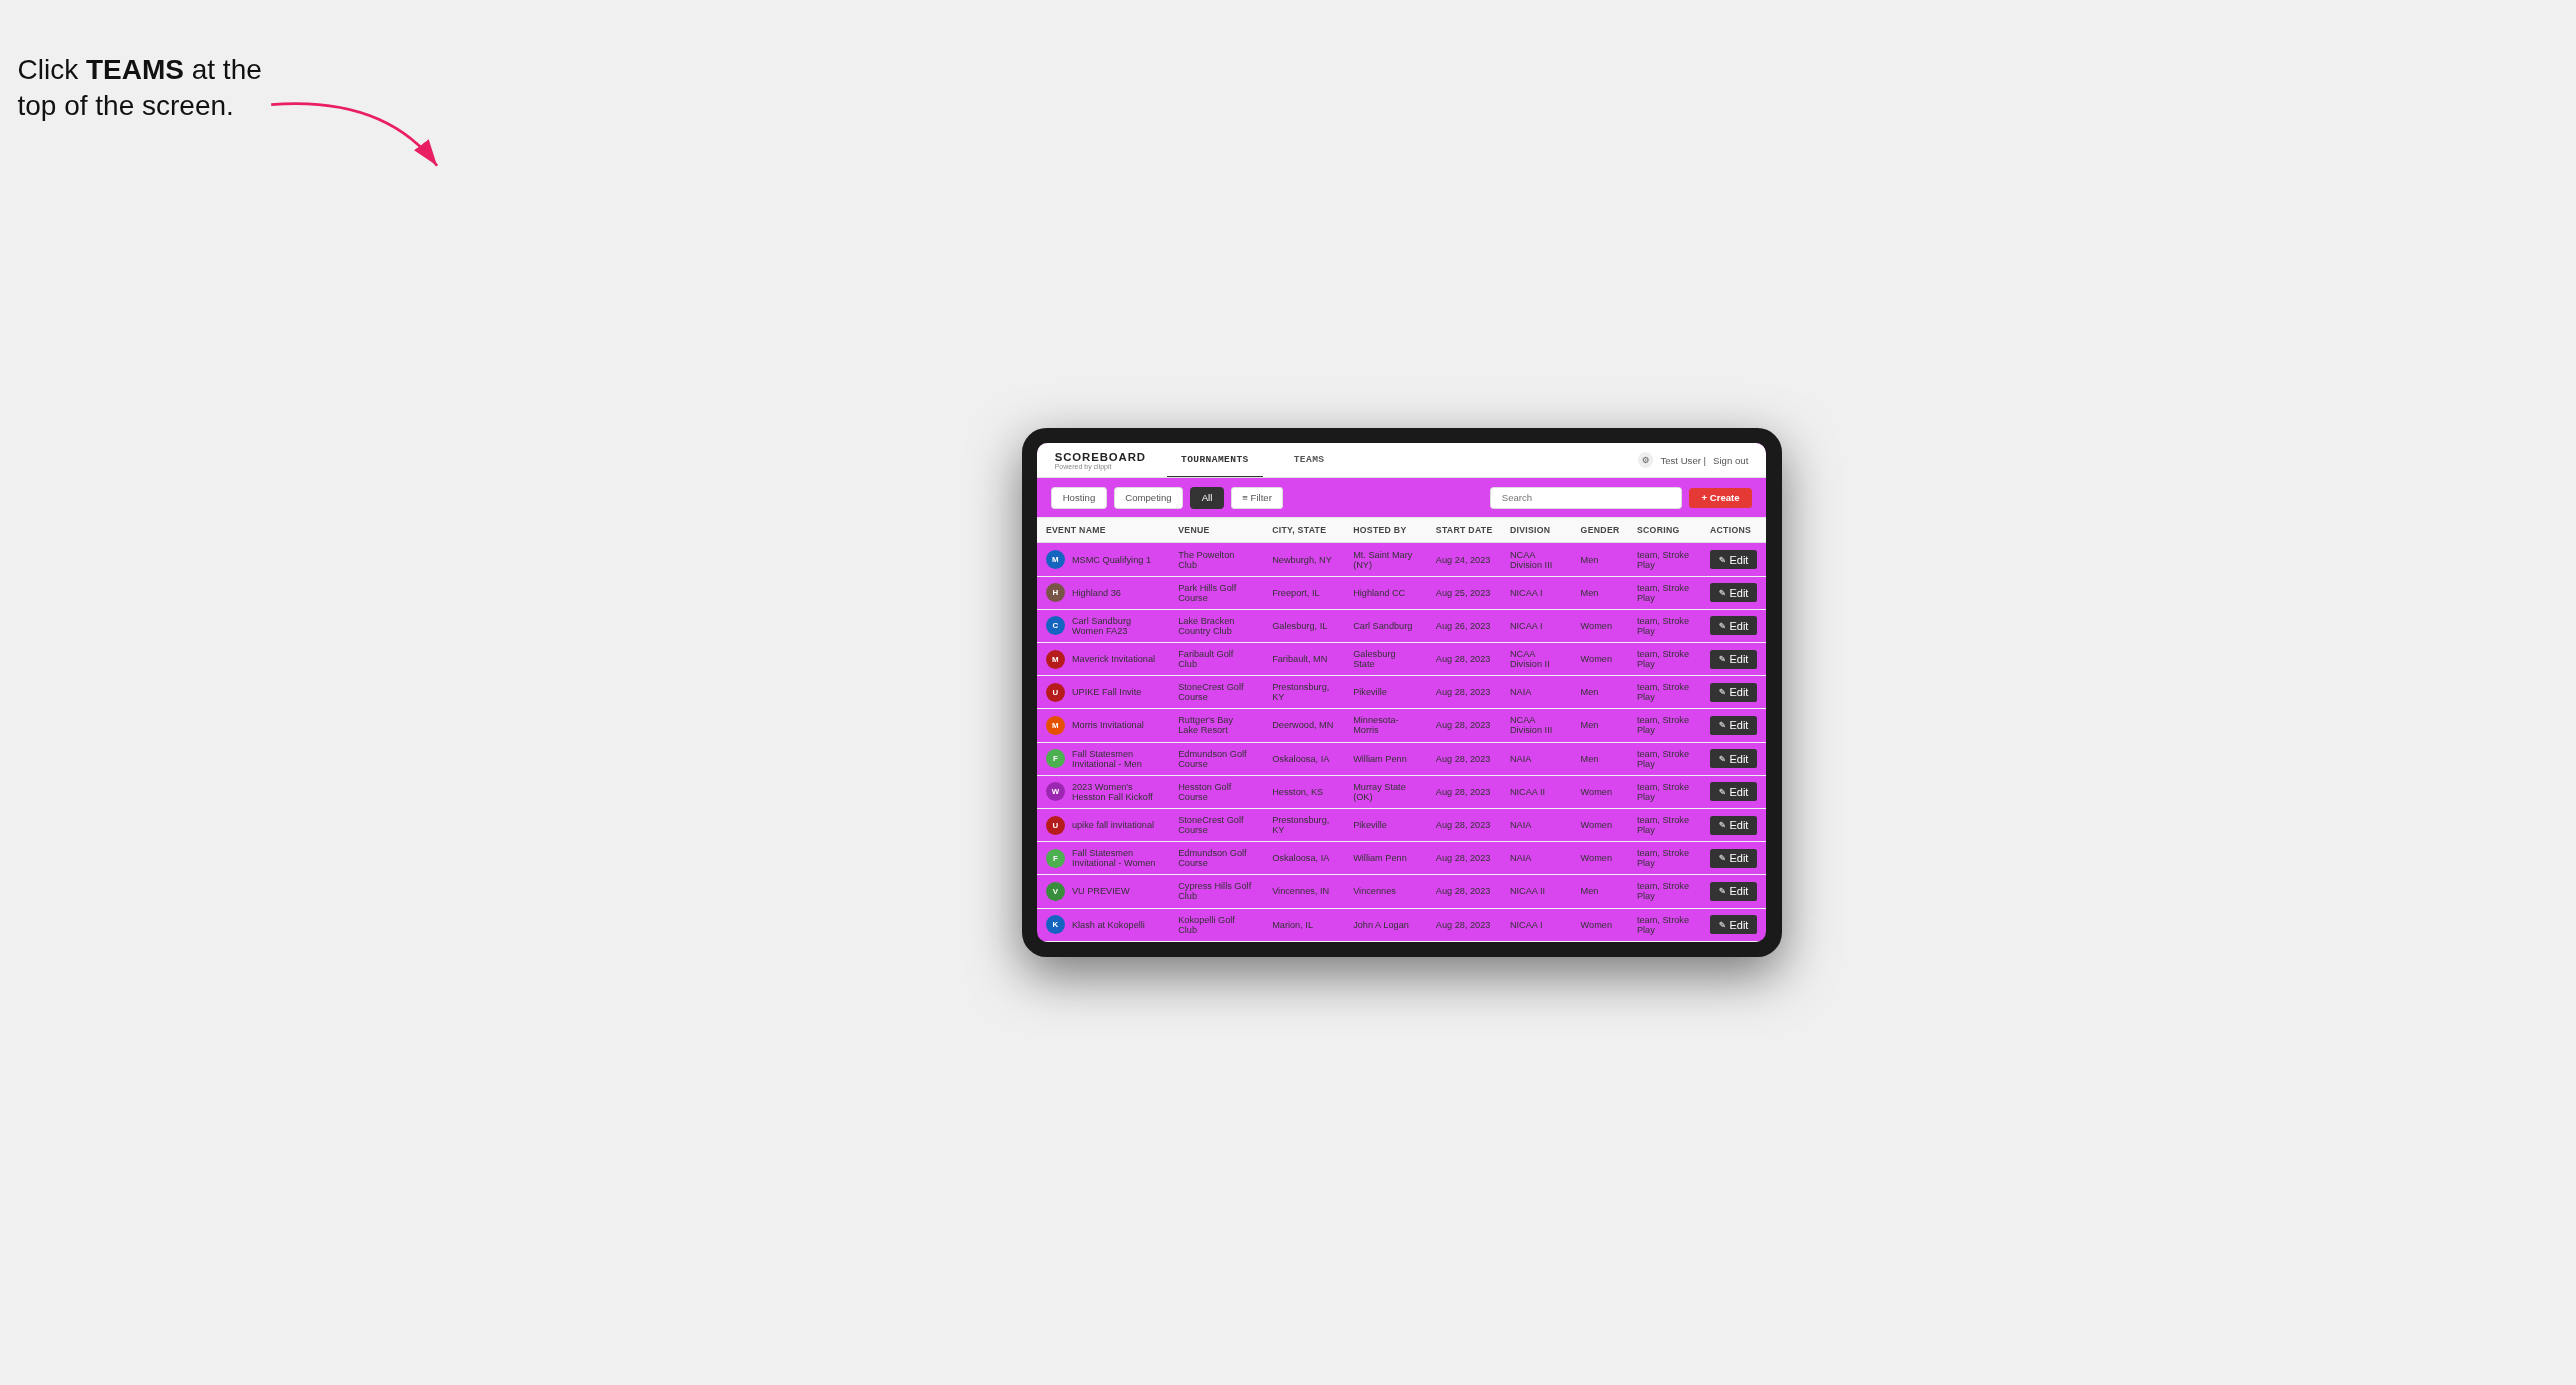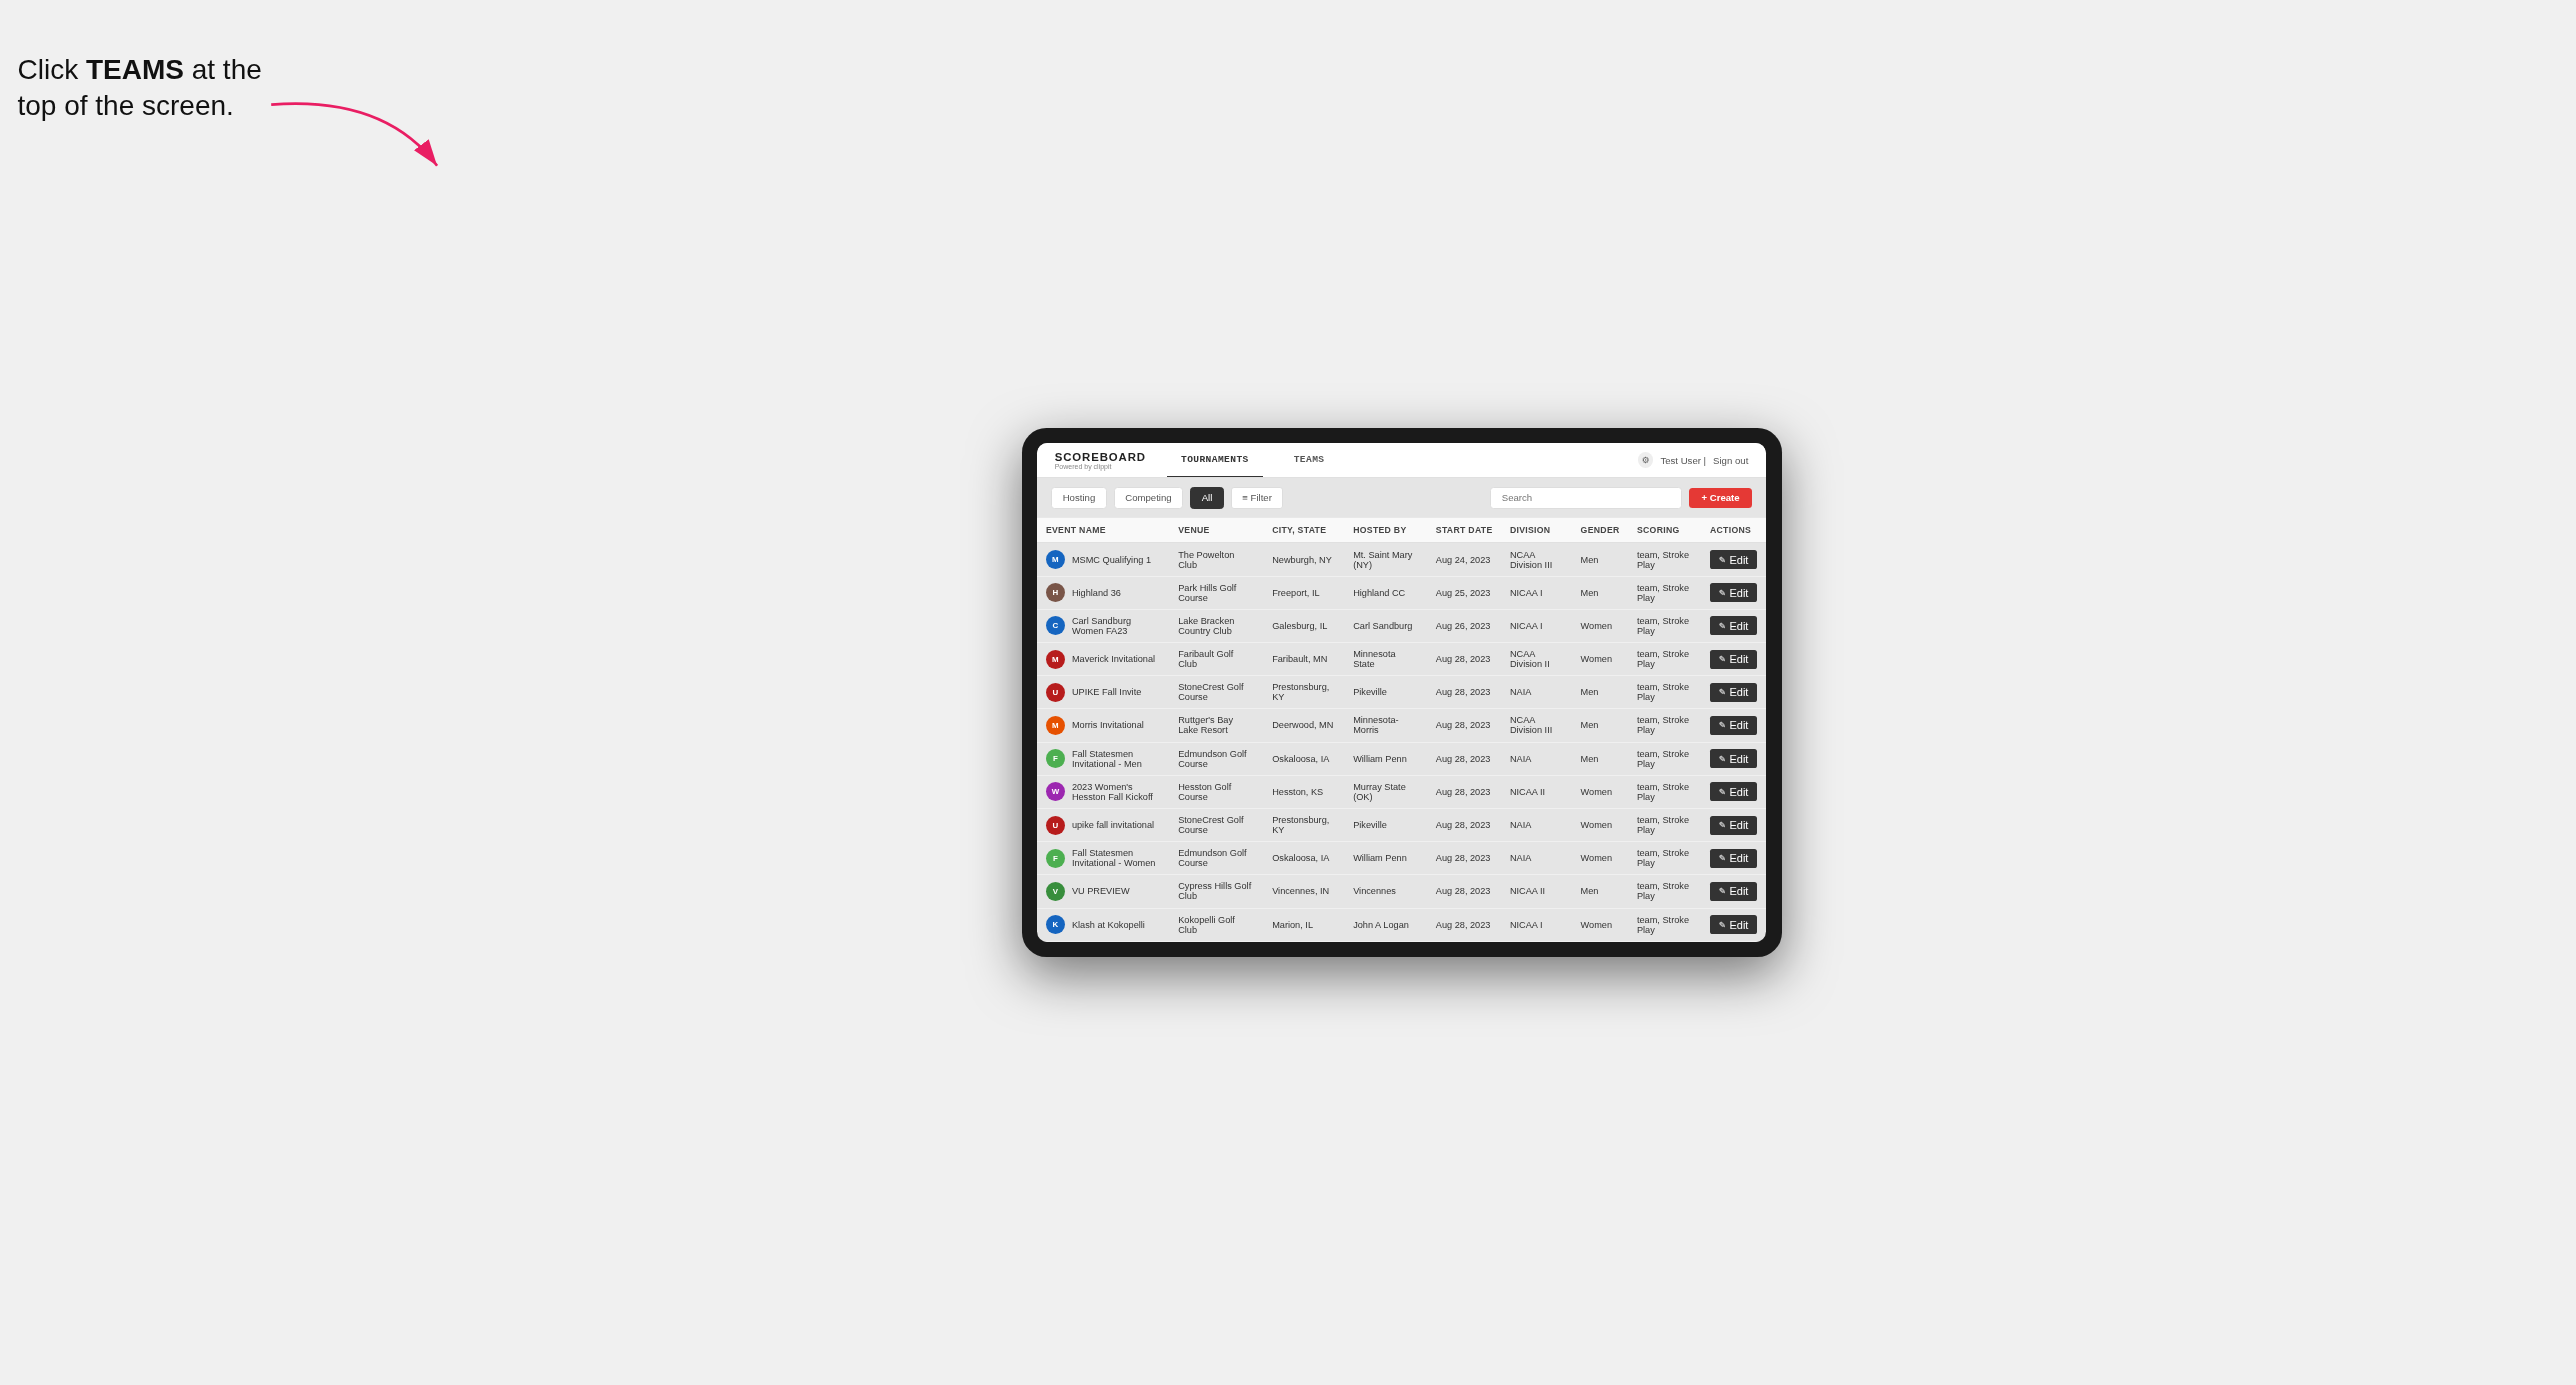--- a/index.html
+++ b/index.html
@@ -44,21 +44,21 @@
     .tablet-frame {
       background: #1a1a1a;
       border-radius: 24.5px;
       padding: 15.7px;
       box-shadow: 0 17.5px 52px rgba(0,0,0,0.5);
       width: 760px;
       margin-left: 227px;
     }
 
     .tablet-screen {
-      background: #e5e5e5;
+      background: #d946ef;
       border-radius: 10.5px;
       overflow: hidden;
     }
 
     
     .nav-bar {
       display: flex;
       align-items: center;
       padding: 0 17.5px;
       height: 35px;
@@ -378,21 +378,21 @@
   </tr>
             <tr>
     <td>
       <div class="event-cell">
         <div class="team-logo" style="background:#b71c1c">M</div>
         <span>Maverick Invitational</span>
       </div>
     </td>
     <td>Faribault Golf Club</td>
     <td>Faribault, MN</td>
-    <td>Minnesota State</td>
+    <td>Galesburg State</td>
     <td>Aug 28, 2023</td>
     <td>NCAA Division II</td>
     <td>Women</td>
     <td>team, Stroke Play</td>
     <td>
       <button class="edit-btn">Edit</button>
     </td>
   </tr>
             <tr>
     <td>

